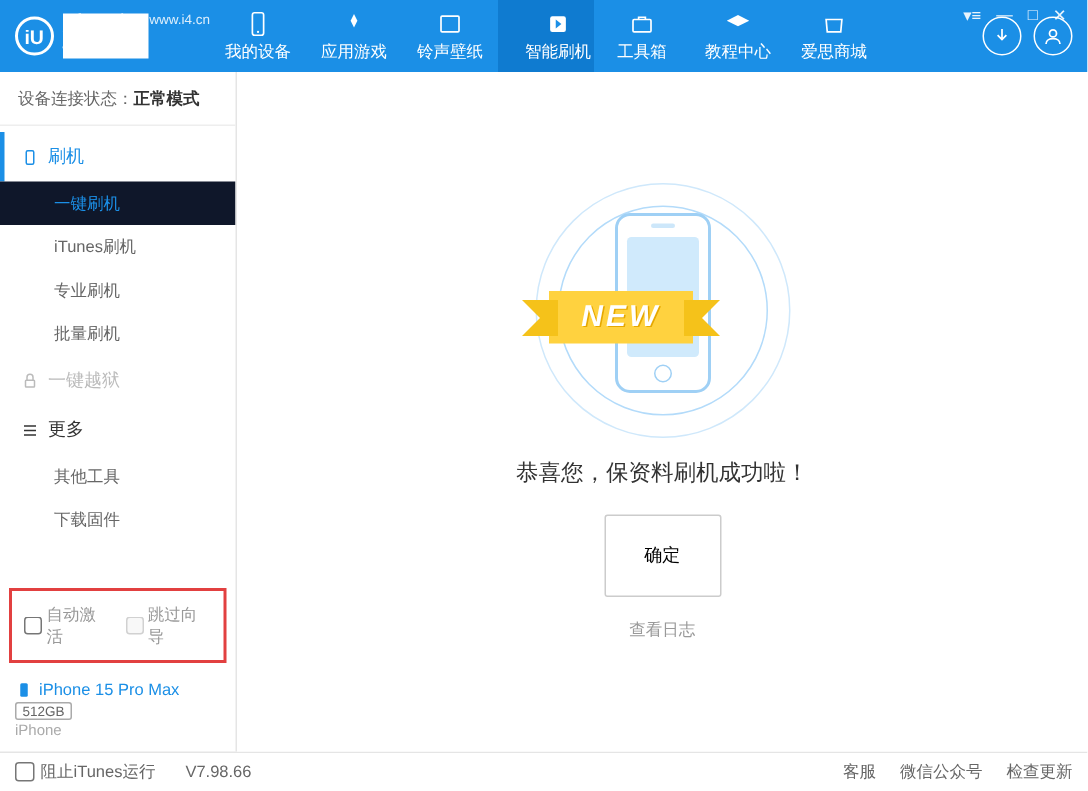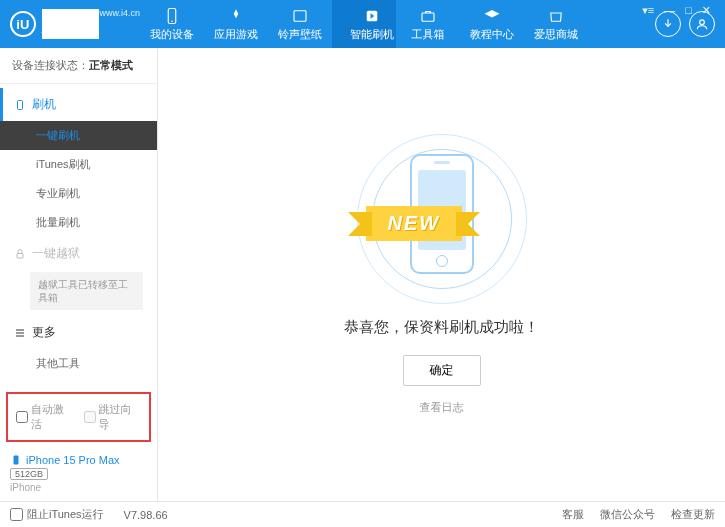--- a/index.html
+++ b/index.html
@@ -23,21 +23,21 @@
 .circ-btn svg { width: 14px; height: 14px; fill: none; stroke: #fff; stroke-width: 2; }
 
 .body { display: flex; height: calc(100% - 48px - 26px); }
 .sidebar { width: 158px; border-right: 1px solid #e5e5e5; display: flex; flex-direction: column; }
 .conn-status { padding: 10px 12px; font-size: 11px; color: #666; border-bottom: 1px solid #eee; }
 .conn-status b { color: #333; }
 .side-menu { flex: 1; overflow-y: auto; padding-top: 4px; }
 .side-group { padding: 8px 14px; font-size: 12px; color: #333; display: flex; align-items: center; gap: 6px; cursor: pointer; }
 .side-group.active { color: #1b8fe6; border-left: 3px solid #1b8fe6; padding-left: 11px; }
 .side-sub { padding: 7px 14px 7px 36px; font-size: 11px; color: #666; cursor: pointer; }
-.side-sub.active { background: #404040; color: #1b8fe6; }
+.side-sub.active { background: #0f172a; color: #1b8fe6; }
 .side-group.disabled { color: #bbb; }
 .side-note { margin: 2px 14px 6px 30px; padding: 6px 8px; background: #f3f3f3; font-size: 10px; color: #999; line-height: 1.3; }
 .side-checks { margin: 6px; padding: 8px; border: 2px solid #e24040; display: flex; gap: 10px; font-size: 11px; color: #999; }
 .side-checks label { display: flex; align-items: center; gap: 3px; }
 .side-checks input { width: 12px; height: 12px; }
 .device-info { padding: 6px 10px 8px; font-size: 11px; }
 .device-name { color: #1b8fe6; font-weight: 500; display: flex; align-items: center; gap: 4px; }
 .storage-badge { display: inline-block; border: 1px solid #aaa; border-radius: 2px; padding: 0 4px; font-size: 9px; color: #666; margin-top: 2px; }
 .device-type { color: #aaa; font-size: 10px; margin-top: 2px; }
 
@@ -49,21 +49,21 @@
 .phone { position: absolute; left: 78px; top: 20px; width: 64px; height: 120px; background: #fff; border: 2px solid #9fd0f5; border-radius: 10px; }
 .phone::before { content: ""; position: absolute; top: 5px; left: 50%; transform: translateX(-50%); width: 16px; height: 3px; background: #cde7fa; border-radius: 2px; }
 .phone::after { content: ""; position: absolute; bottom: 5px; left: 50%; transform: translateX(-50%); width: 10px; height: 10px; border: 1.5px solid #9fd0f5; border-radius: 50%; }
 .phone-screen { position: absolute; top: 14px; left: 6px; right: 6px; bottom: 22px; background: #d0eafc; border-radius: 3px; }
 .new-banner { position: absolute; left: 34px; top: 72px; }
 .ribbon { position: relative; background: #ffd23f; color: #fff; font-weight: bold; font-size: 20px; letter-spacing: 2px; padding: 6px 22px; font-style: italic; text-shadow: 1px 1px 0 #e6a800; }
 .ribbon::before, .ribbon::after { content: ""; position: absolute; top: 6px; width: 0; height: 0; border: 12px solid #f5c21a; }
 .ribbon::before { left: -18px; border-left-color: transparent; }
 .ribbon::after { right: -18px; border-right-color: transparent; }
 .success-text { font-size: 15px; color: #333; margin-bottom: 18px; }
-.ok-btn { padding: 6px 26px; border: 1px solid #ccc; background: #fff; font-size: 12px; cursor: pointer; border-radius: 2px; }
+.ok-btn { padding: 18px 26px; border: 1px solid #ccc; background: #fff; font-size: 12px; cursor: pointer; border-radius: 2px; }
 .log-link { margin-top: 14px; font-size: 11px; color: #999; cursor: pointer; }
 
 .statusbar { height: 26px; border-top: 1px solid #e5e5e5; display: flex; align-items: center; padding: 0 10px; font-size: 11px; color: #666; }
 .statusbar label { display: flex; align-items: center; gap: 4px; }
 .statusbar .spacer { flex: 1; }
 .statusbar .ver { margin-left: 20px; }
 .statusbar .links { display: flex; gap: 16px; }
 .statusbar .links span { cursor: pointer; }
 
 .gicon { width: 12px; height: 12px; fill: currentColor; }
@@ -178,21 +178,20 @@
       <div class="side-sub">专业刷机</div>
       <div class="side-sub">批量刷机</div>
 
       <div class="side-group disabled">
         <svg class="gicon" viewBox="0 0 24 24">
             <rect x="6" y="11" width="12" height="9" rx="1" fill="none" stroke="currentColor" stroke-width="2"></rect>
             <path d="M8 11V7a4 4 0 018 0v4" fill="none" stroke="currentColor" stroke-width="2"></path>
           </svg>
         <span>一键越狱</span>
       </div>
-      <div class="side-note">越狱工具已转移至工具箱</div>
 
       <div class="side-group">
         <svg class="gicon" viewBox="0 0 24 24">
             <path d="M4 6h16M4 12h16M4 18h16" stroke="currentColor" stroke-width="2"></path>
           </svg>
         <span>更多</span>
       </div>
       <div class="side-sub">其他工具</div>
       <div class="side-sub">下载固件</div>
 

